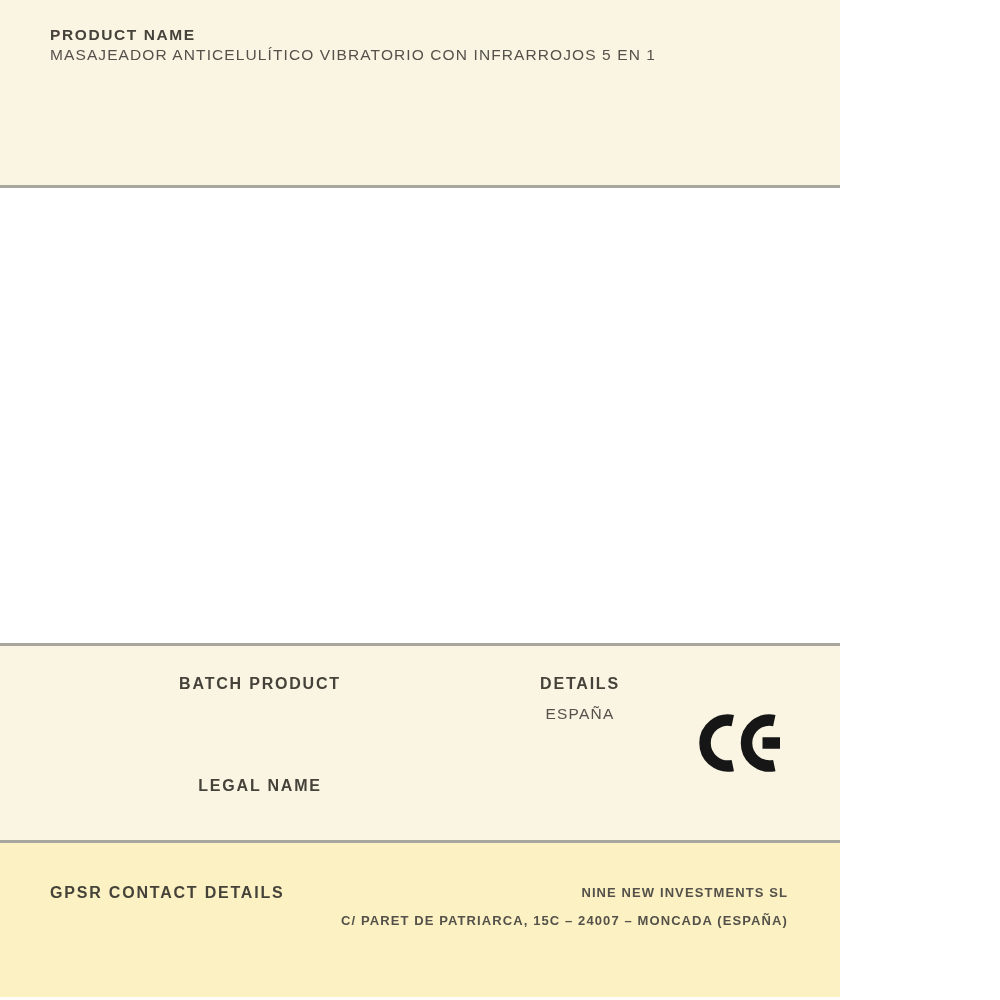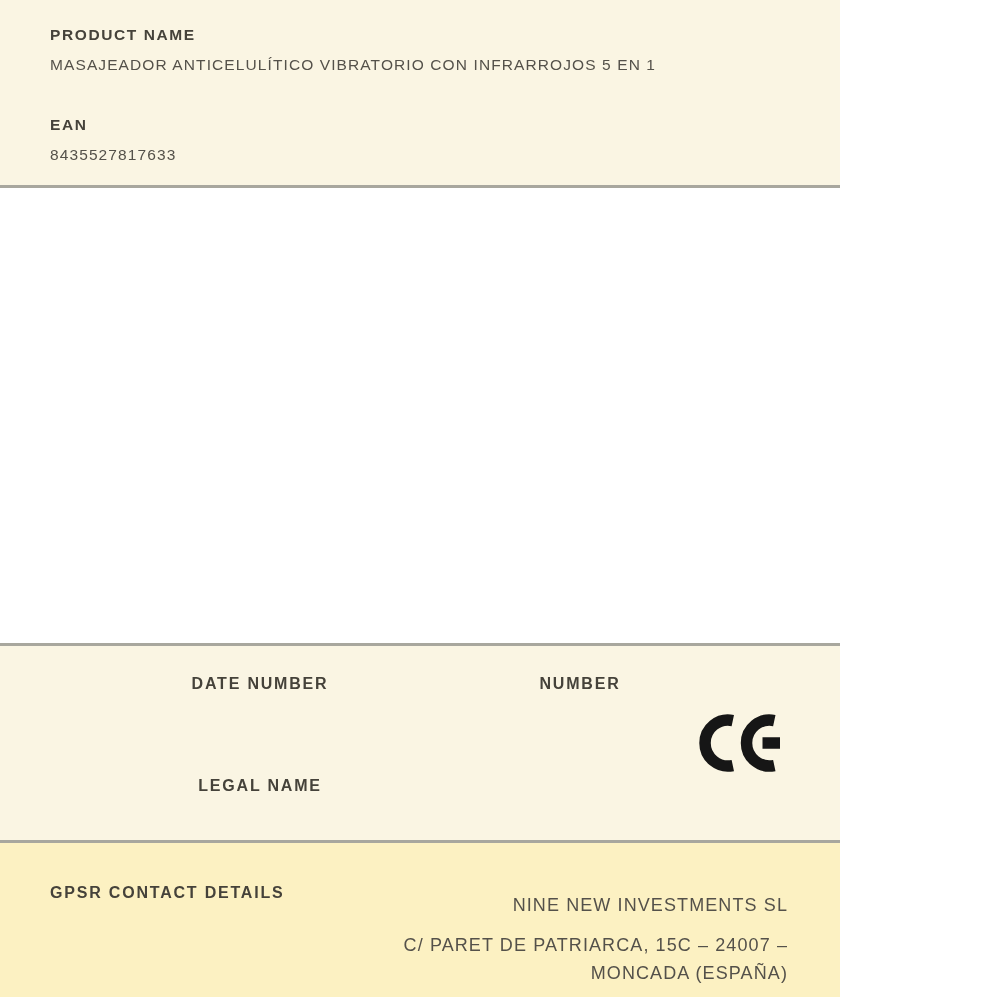--- a/index.html
+++ b/index.html
@@ -19,21 +19,21 @@
   .divider { height: 3px; background: var(--divider); width: 100%; }
 
   
   .sec-top { height: 185px; background: var(--cream); padding: 25px 50px 0 50px; }
   .field-label {
     font-size: 15.5px; font-weight: 700; color: var(--heading);
     letter-spacing: 1.6px; line-height: 20px;
   }
   .field-value {
     font-size: 15.5px; font-weight: 400; color: var(--text);
-    letter-spacing: 1.1px; line-height: 20px; margin-top: 10px;
+    letter-spacing: 1.1px; line-height: 20px; 
   }
   .field + .field { margin-top: 40px; }
 
   
   .sec-blank { height: 455px; background: var(--white); }
 
   
   .sec-details {
     height: 194px; background: var(--cream); position: relative;
     display: flex; padding: 28px 100px 0 100px;
@@ -61,60 +61,57 @@
     display: flex; align-items: flex-start;
     padding: 36px 52px 0 50px;
     gap: 24px;
   }
   .gpsr-label {
     font-size: 16px; font-weight: 700; color: var(--heading);
     letter-spacing: 1.8px; line-height: 28px; white-space: nowrap;
   }
   .gpsr-right { flex: 1; text-align: right; }
   .gpsr-line {
-    font-size: 18px; font-weight: 400; color: var(--text);
-    letter-spacing: 1.1px; line-height: 28px; margin-top: 12px;
+    font-size: 13px; font-weight: 700; color: var(--text);
+    letter-spacing: 1.1px; line-height: 28px;
   }
   .bottom-strip { height: 3px; background: var(--white); }
 </style>
 </head>
 <body>
 
 <div class="page">
 
   <section class="sec-top">
     <div class="field">
       <div class="field-label">PRODUCT NAME</div>
       <div class="field-value">MASAJEADOR ANTICELULÍTICO VIBRATORIO CON INFRARROJOS 5 EN 1</div>
     </div>
-    <div class="field">
-      <div class="field-label">EAN</div>
-      <div class="field-value">8435527817633</div>
-    </div>
   </section>
 
   <div class="divider"></div>
 
   <section class="sec-blank"></section>
 
   <div class="divider"></div>
 
   <section class="sec-details">
     <div class="details-col">
       <div class="dfield">
-        <div class="dfield-label">DATE NUMBER</div>
+        <div class="dfield-label">BATCH PRODUCT</div>
         <div class="dfield-value"></div>
       </div>
       <div class="dfield">
         <div class="dfield-label">LEGAL NAME</div>
       </div>
     </div>
     <div class="details-col">
       <div class="dfield">
-        <div class="dfield-label">NUMBER</div>
+        <div class="dfield-label">DETAILS</div>
+        <div class="dfield-value">ESPAÑA</div>
       </div>
     </div>
 
     <div class="ce">
       <svg width="82" height="58" viewBox="0 0 82 58" aria-hidden="true">
         <path d="M 33.8 6.5 A 23 23 0 1 0 33.8 51.5"></path>
         <path d="M 75.3 6.5 A 23 23 0 1 0 75.3 51.5"></path>
         <path d="M 63.5 29 L 81 29"></path>
       </svg>
     </div>

